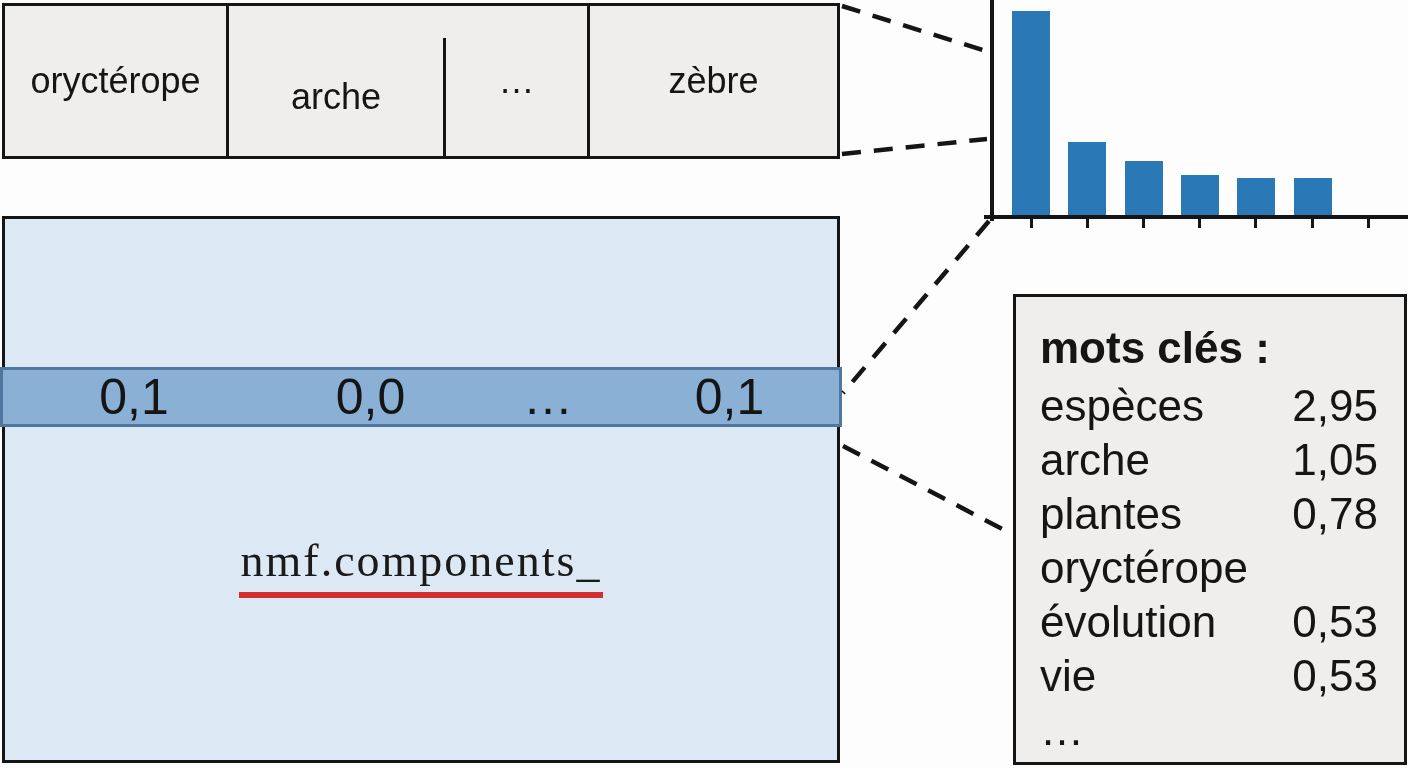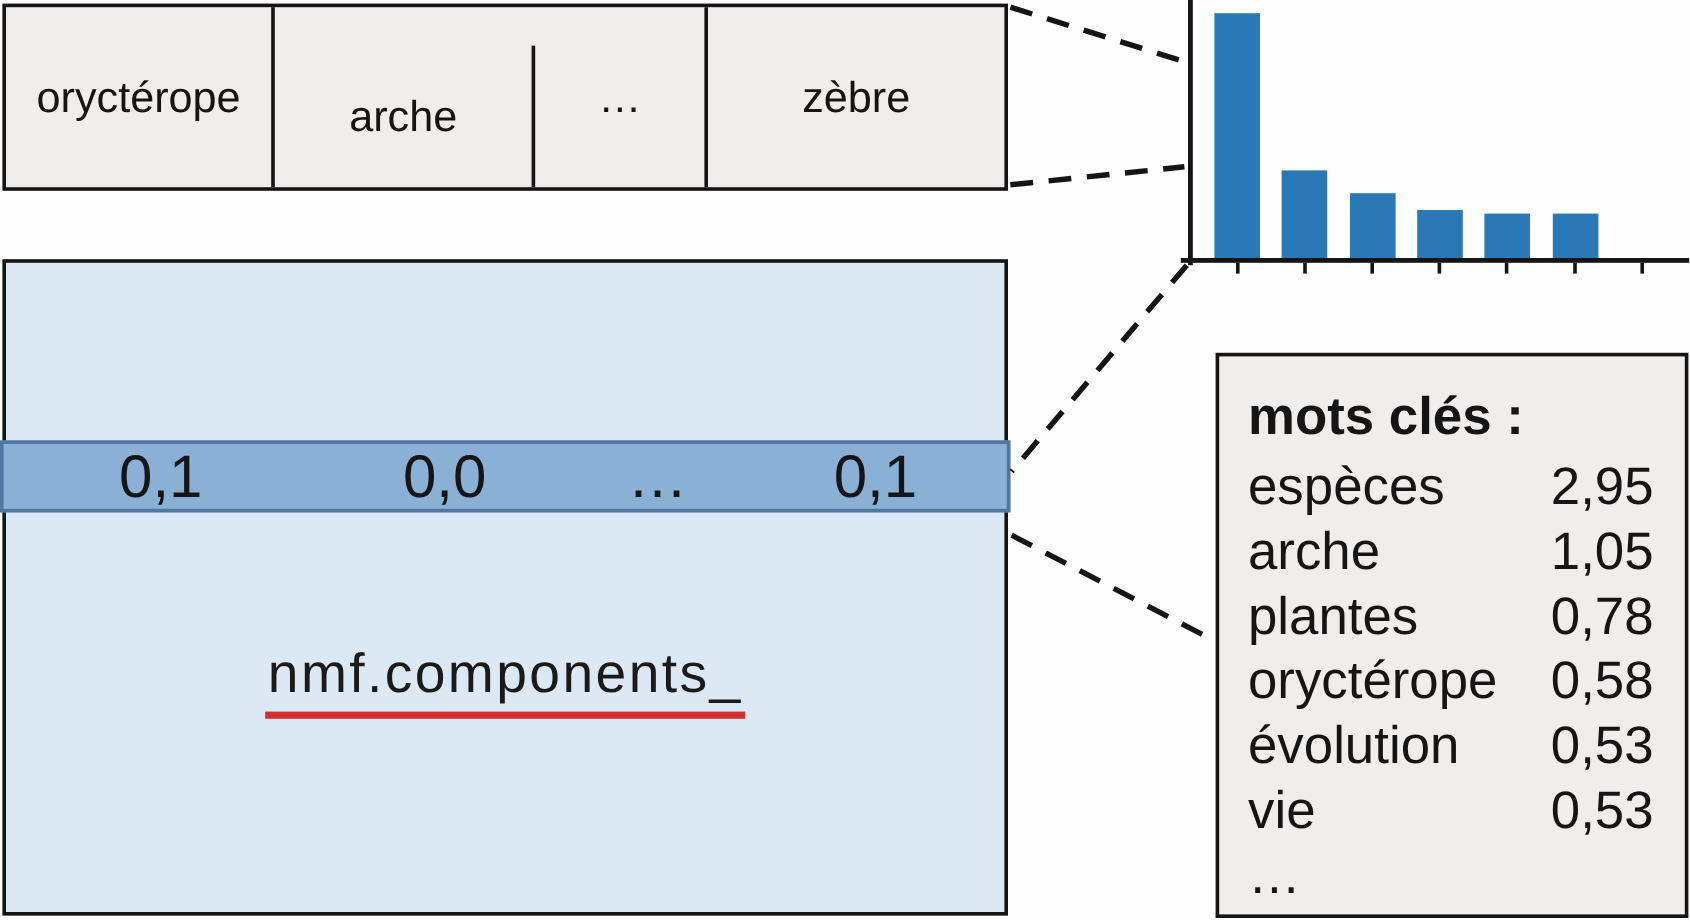--- a/index.html
+++ b/index.html
@@ -26,21 +26,21 @@
     position:absolute;left:0;top:367px;width:842px;height:60px;
     border:3px solid var(--rowborder);background:var(--rowbg);
     display:flex;box-sizing:border-box;
   }
   .rcell{
     display:flex;align-items:center;justify-content:center;
     font-size:50px;box-sizing:border-box;
   }
   .nmf-wrap{position:absolute;left:0;top:534px;width:842px;text-align:center;}
   .nmf{
-    display:inline-block;font-family:Liberation Sans, sans-serif;
+    display:inline-block;font-family:Liberation Serif, serif;
     font-size:46px;letter-spacing:2px;color:#1a1a1a;
     border-bottom:6px solid var(--underline);padding:0 2px 5px 2px;
   }
   
   .chart{position:absolute;left:984px;top:0;width:424px;height:232px;}
   .yaxis{position:absolute;left:6px;top:0;width:4px;height:221px;background:#151515;}
   .xaxis{position:absolute;left:0;top:215px;width:424px;height:4px;background:#151515;}
   .bar{position:absolute;width:38px;background:var(--bar);}
   .tick{position:absolute;top:219px;width:3px;height:9px;background:#151515;}
   
@@ -107,21 +107,20 @@
         <div class="kwrow">
           <span>arche</span>
           <span>1,05</span>
         </div>
         <div class="kwrow">
           <span>plantes</span>
           <span>0,78</span>
         </div>
         <div class="kwrow">
           <span>oryctérope</span>
-          <span>0,58</span>
         </div>
         <div class="kwrow">
           <span>évolution</span>
           <span>0,53</span>
         </div>
         <div class="kwrow">
           <span>vie</span>
           <span>0,53</span>
         </div>
       </div>

